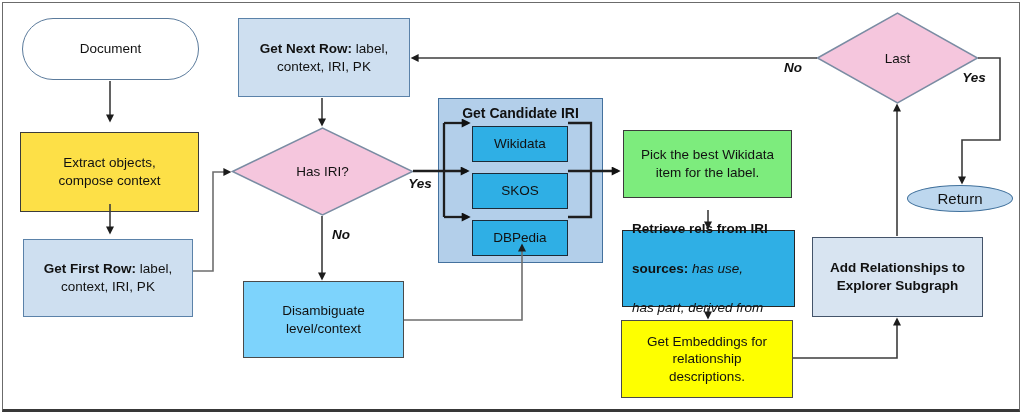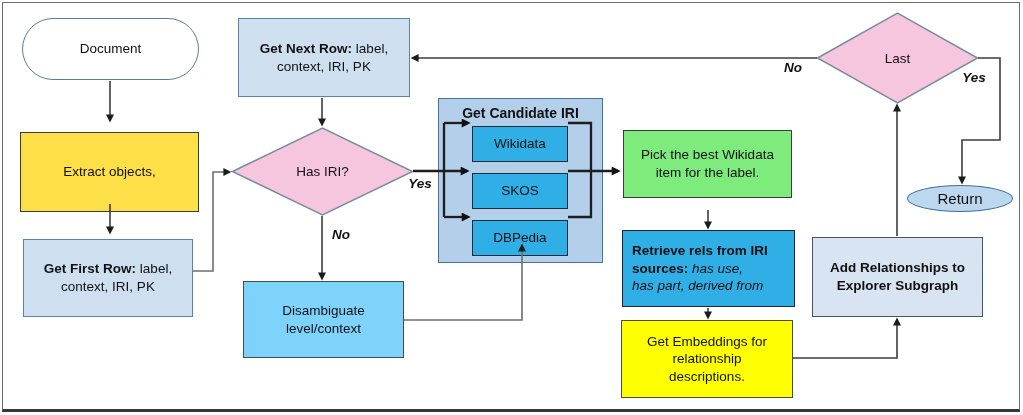--- a/index.html
+++ b/index.html
@@ -28,21 +28,21 @@
               justify-content:flex-start;margin-top:20px; }
   .ctitle   { margin-top:5px; font-weight:bold; font-size:14px; }
   .cyan     { background:#2fafe5; border:1.5px solid #1c2b38; }
   .src      { position:absolute; left:33px; width:96px; height:36px;
               display:flex; align-items:center; justify-content:center; }
   .src0 { top:27px; } .src1 { top:74px;text-align:center; } .src2 { top:121px; }
   .green2   { left:623px; top:130px; width:169px; height:68px;
               background:#7dec7d; border:1.5px solid #3b3b3b; }
   .retrieve { left:622px; top:230px; width:173px; height:77px;
               background:#2fafe5; border:1.5px solid #262626;
-              text-align:left; padding-left:9px; }
+              text-align:left; padding-left:9px;gap:22px; }
   .yellow   { left:621px; top:320px; width:172px; height:78px;
               background:#feff00; border:1.5px solid #4a4a4a; }
   .addrels  { left:812px; top:237px; width:171px; height:80px;
               background:#d8e4f1; border:1.5px solid #44546a; font-weight:bold; }
   .return   { left:907px; top:185px; width:106px; height:27px;
               background:#bdd7ee; border:1.5px solid #41719c; border-radius:50%;
               font-size:15px; }
   .green3   { left:243px; top:281px; width:161px; height:77px;
               background:#7dd3fc; border:1.5px solid #4a4a4a; }
   .dtext { position:absolute; display:flex; flex-direction:column; justify-content:center;
@@ -65,20 +65,21 @@
 
 <div id="canvas">
   <div id="frame"></div>
 
   <div class="node stadium">
     <div>Document</div>
   </div>
 
   <div class="node green1">
     <div>Extract objects,</div>
+    <div>compose context</div>
   </div>
 
   <div class="node rowbox gfr">
     <div><b>Get First Row:</b><span> label,</span></div>
     <div>context, IRI, PK</div>
   </div>
 
   <div class="node rowbox gnr">
     <div><b>Get Next Row:</b><span> label,</span></div>
     <div>context, IRI, PK</div>

